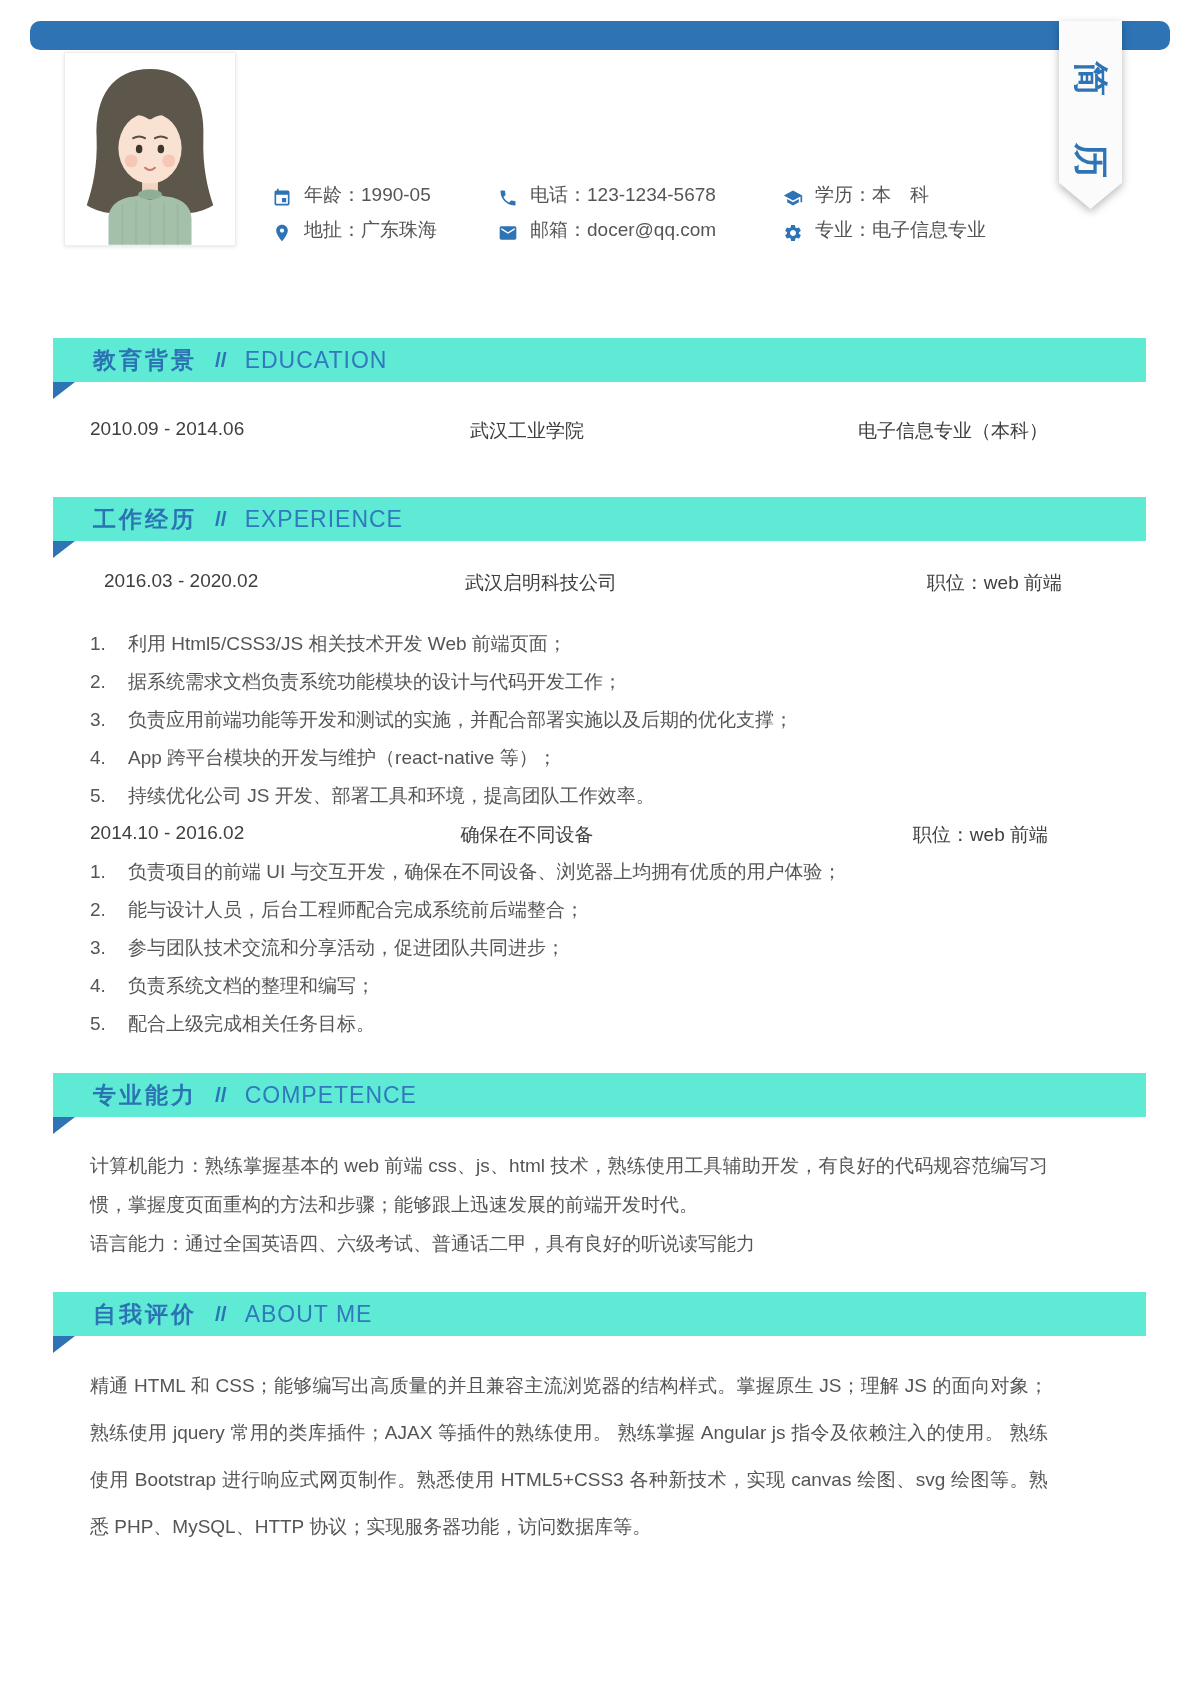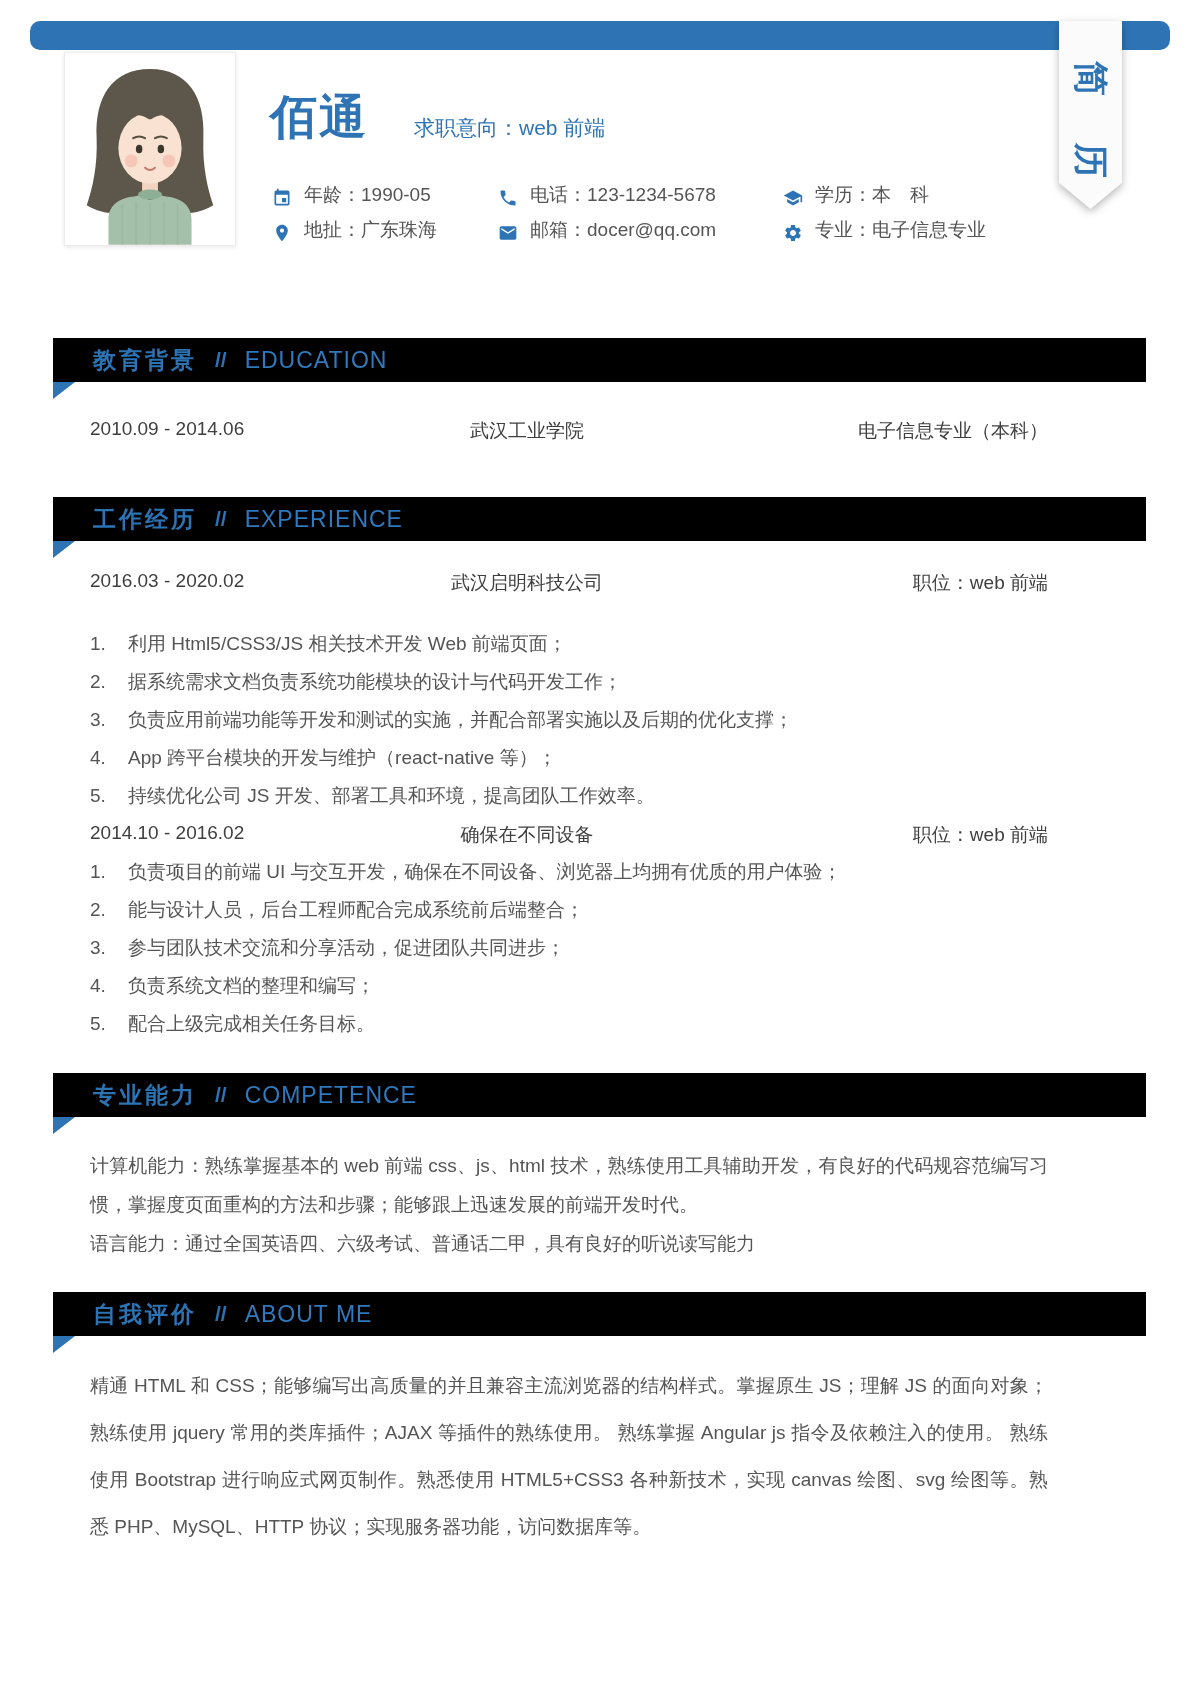--- a/index.html
+++ b/index.html
@@ -77,21 +77,21 @@
   }
   .info-item { display: flex; align-items: flex-end; height: 24px; }
   .info-item .icn { width: 20px; height: 20px; margin-right: 12px; flex: none; }
   .info-item .icn svg { width: 20px; height: 20px; fill: #2e74b5; display: block; }
   .info-item .txt { font-size: 19px; color: #555555; white-space: nowrap; }
 
   
   .sec-bar {
     position: absolute;
     left: 53px; width: 1093px; height: 44px;
-    background: #000000;
+    background: #5eead4;
     display: flex; align-items: center;
     padding-left: 40px;
   }
   .sec-zh { font-size: 23px; font-weight: 800; color: #2c73b4; letter-spacing: 3px; }
   .sec-slash { font-size: 21px; font-weight: 800; color: #2c73b4; margin: 0 18px; }
   .sec-en { font-size: 23px; color: #3079bc; letter-spacing: 1px; }
   .sec-corner {
     position: absolute;
     left: 53px; width: 0; height: 0;
     border-top: 17px solid #2e74b5;
@@ -163,24 +163,20 @@
       <ellipse cx="97" cy="97" rx="3.3" ry="4.4" fill="#3c362c"></ellipse>
       <circle cx="67" cy="109" r="6.5" fill="#f5b9a9" opacity="0.65"></circle>
       <circle cx="105" cy="109" r="6.5" fill="#f5b9a9" opacity="0.65"></circle>
       <path d="M81 116 Q86 120.5 91 116" stroke="#c4796b" stroke-width="2" fill="none" stroke-linecap="round"></path>
       <path d="M44 194 L44 168 C44 152 58 146 70 145 L78 143 C80 150 92 150 94 143 L102 145 C114 146 128 152 128 168 L128 194 Z" fill="#a5c0aa"></path>
       <ellipse cx="86" cy="143" rx="12" ry="5" fill="#8fae96"></ellipse>
       <path d="M58 153 V194 M72 150 V194 M86 151 V194 M100 150 V194 M114 153 V194" stroke="#97b49d" stroke-width="2" opacity="0.6" fill="none"></path>
     </svg>
   </div>
 
-  <div class="name-row">
-    <div class="name">佰通</div>
-    <div class="objective">求职意向：web 前端</div>
-  </div>
 
   <div class="info-grid">
     <div class="info-item">
       <span class="icn">
         <svg viewBox="0 0 24 24">
             <path d="M17 12h-5v5h5v-5zM16 1v2H8V1H6v2H5c-1.11 0-1.99.9-1.99 2L3 19c0 1.1.89 2 2 2h14c1.1 0 2-.9 2-2V5c0-1.1-.9-2-2-2h-1V3h-2zm3 18H5V8h14v11z"></path>
           </svg>
       </span>
       <span class="txt">年龄：1990-05</span>
     </div>
@@ -239,21 +235,21 @@
     <span class="r">电子信息专业（本科）</span>
   </div>
 
   <div class="sec-bar" style="top:497px;">
     <span class="sec-zh">工作经历</span>
     <span class="sec-slash">//</span>
     <span class="sec-en">EXPERIENCE</span>
   </div>
   <div class="sec-corner" style="top:541px;"></div>
 
-  <div class="trio-row" style="top:570px;">
+  <div class="trio-row" style="top:570px;margin-left:14px;">
     <span class="l">2016.03 - 2020.02</span>
     <span class="c">武汉启明科技公司</span>
     <span class="r">职位：web 前端</span>
   </div>
   <ol class="job-list" style="top:632px;">
     <li>利用 Html5/CSS3/JS 相关技术开发 Web 前端页面；</li>
     <li>据系统需求文档负责系统功能模块的设计与代码开发工作；</li>
     <li>负责应用前端功能等开发和测试的实施，并配合部署实施以及后期的优化支撑；</li>
     <li>App 跨平台模块的开发与维护（react-native 等）；</li>
     <li>持续优化公司 JS 开发、部署工具和环境，提高团队工作效率。</li>

